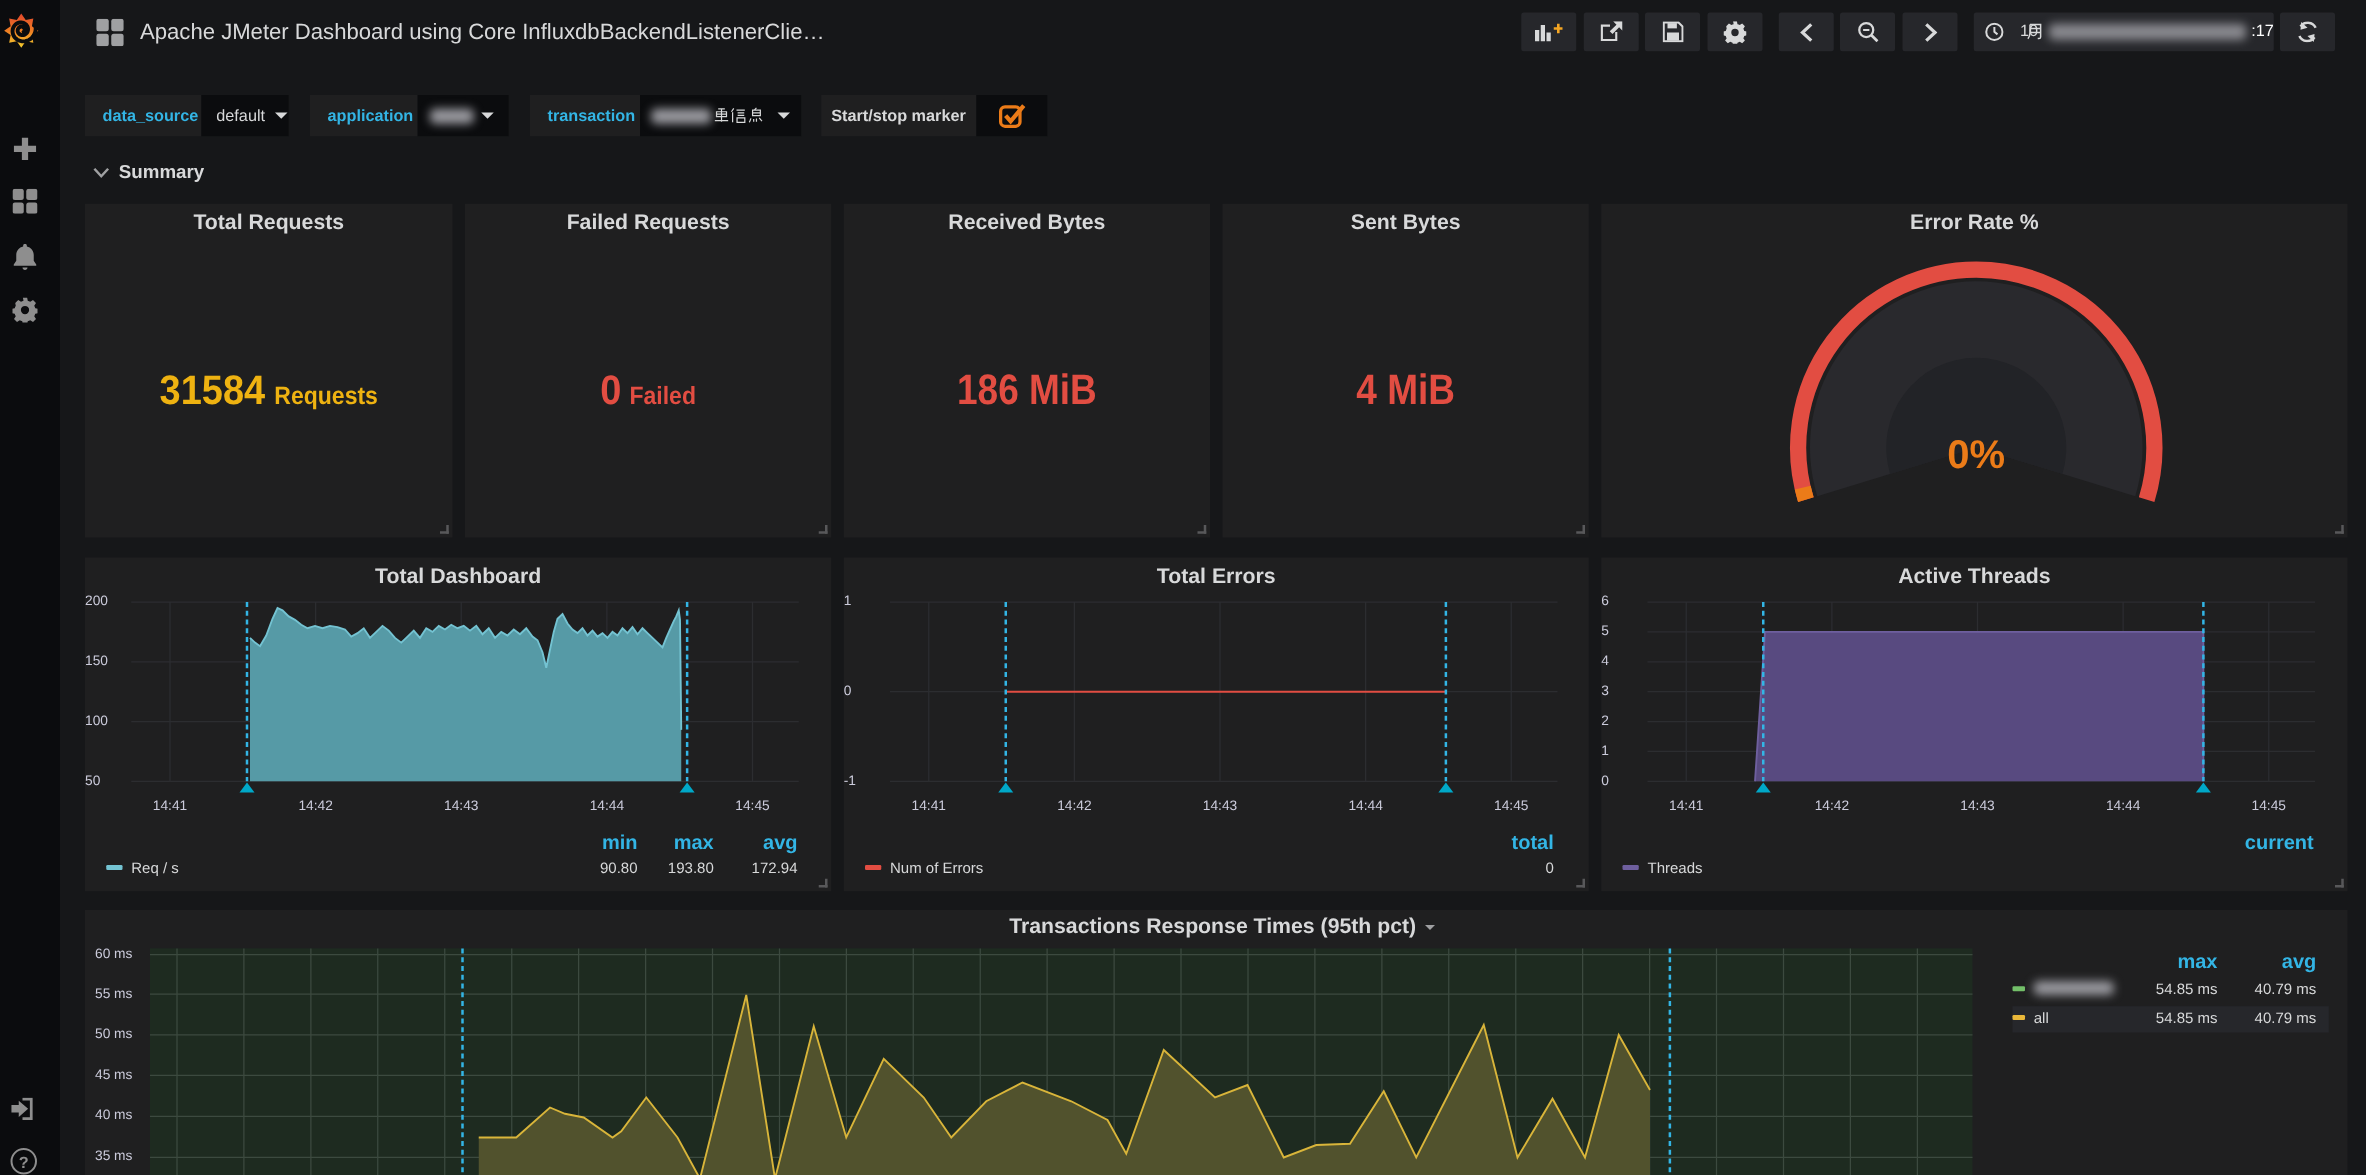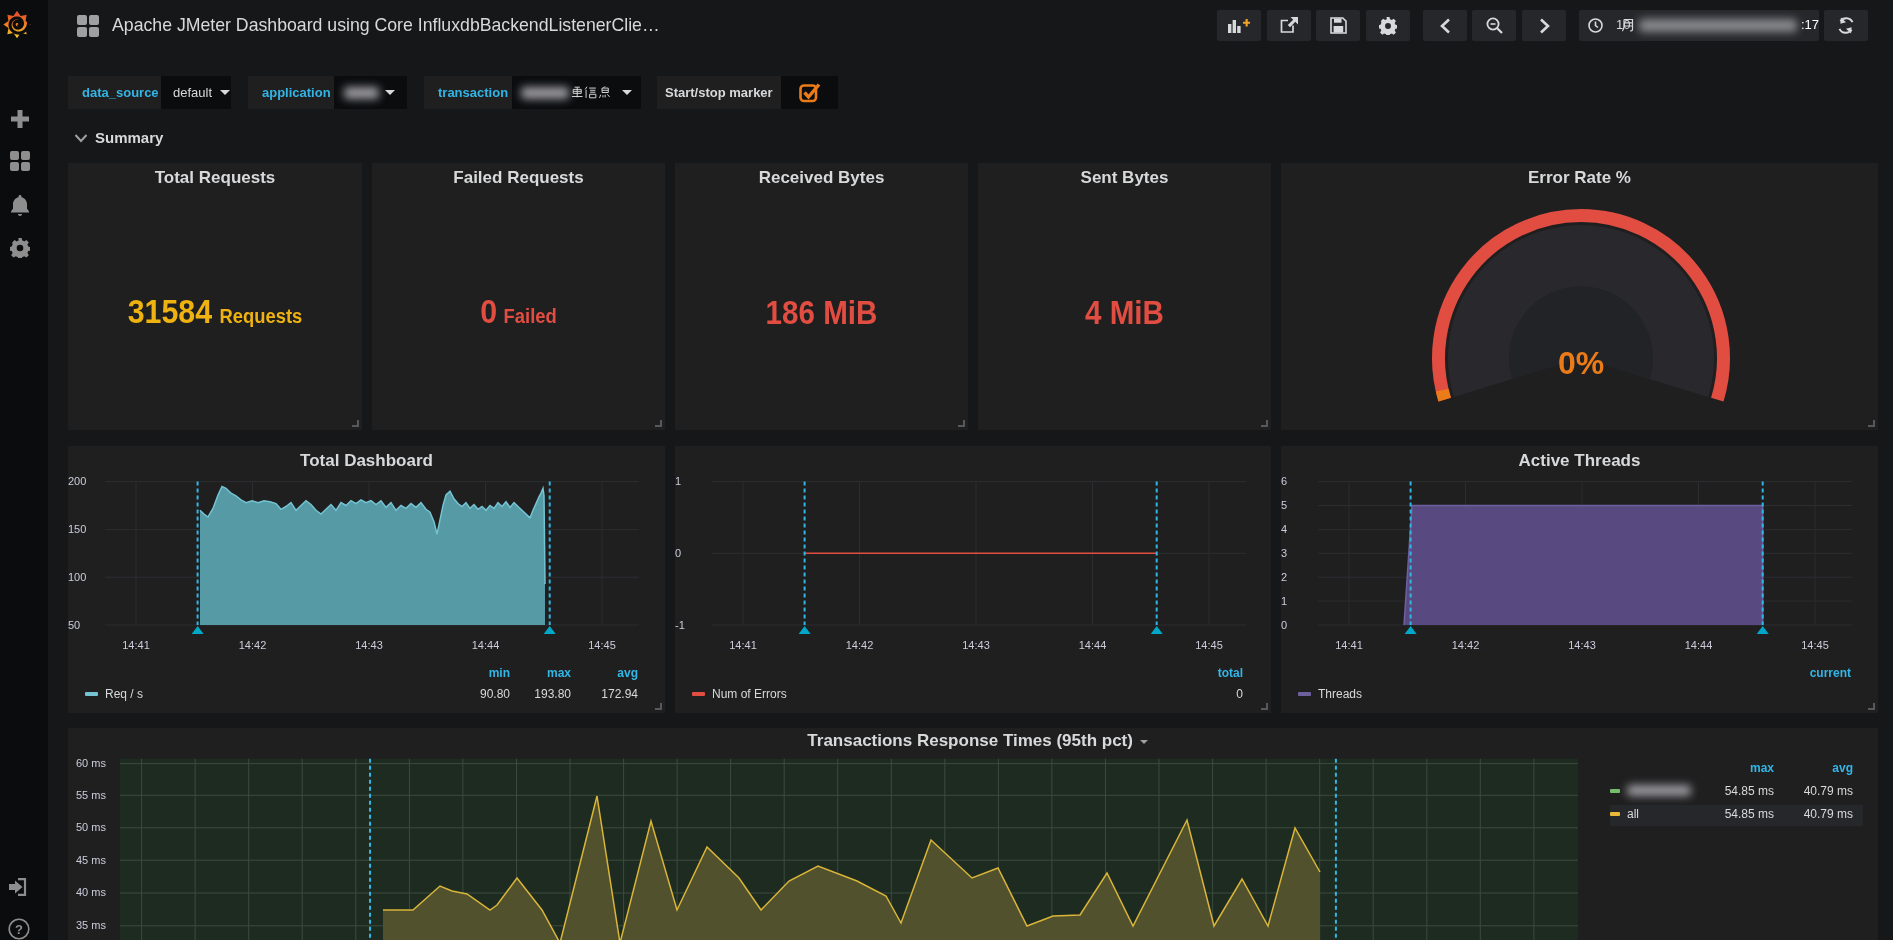--- a/index.html
+++ b/index.html
@@ -6,21 +6,21 @@
 .abs { position:absolute; }
 #sidebar { position:absolute; left:0; top:0; width:48px; height:940px; background:#0b0c0e; }
 #header { position:absolute; left:48px; top:0; width:1845px; height:52px; }
 .navbtn { position:absolute; top:10px; width:44px; height:31px; background:#26272b;
   border-radius:2px; display:flex; align-items:center; justify-content:center; }
 .panel { position:absolute; background:#1f1f20; }
 .ptitle { position:absolute; top:5px; left:0; right:0; text-align:center; color:#d8d9da;
   font-size:17px; font-weight:bold; }
 .yl { position:absolute; color:#ccccdc; font-size:11px; text-align:left; width:30px; }
 .xl { position:absolute; color:#ccccdc; font-size:11px; text-align:center; width:60px; top:193px; }
-.lgd-h { position:absolute; color:#33b5e5; font-size:12px; font-weight:bold; text-align:right; }
+.lgd-h { position:absolute; color:#33b5e5; font-size:16px; font-weight:bold; text-align:right; }
 .lgd-v { position:absolute; color:#d8d9da; font-size:12px; text-align:right; }
 .lgd-s { position:absolute; color:#d8d9da; font-size:12px; }
 .dash { display:inline-block; width:13px; height:4px; border-radius:1px; vertical-align:2px; margin-right:7px; }
 .corner { position:absolute; right:3px; bottom:3px; width:7px; height:7px;
   border-right:2px solid #58585a; border-bottom:2px solid #58585a; }
 .vargroup { position:absolute; top:76px; height:33px; background:#1f1f20; display:flex; }
 .varlabel { padding:0 14px; display:flex; align-items:center; color:#33b5e5;
   font-size:13px; font-weight:bold; }
 .varval { padding:0 12px; display:flex; align-items:center; color:#d8d9da;
   font-size:13px; background:#0b0c0e; }
@@ -254,20 +254,21 @@
   <div class="lgd-h" style="top:220px;right:94px;width:60px;">max</div>
   <div class="lgd-h" style="top:220px;right:27px;width:60px;">avg</div>
   <div class="lgd-v" style="top:241px;right:155px;width:70px;">90.80</div>
   <div class="lgd-v" style="top:241px;right:94px;width:70px;">193.80</div>
   <div class="lgd-v" style="top:241px;right:27px;width:70px;">172.94</div>
   <div class="lgd-s" style="left:17px;top:241px;"><span class="dash" style="background:#74c3d2"></span>Req / s</div>
   <div class="corner"></div>
 </div>
 
 <div class="panel" style="left:675px;top:446px;width:596px;height:267px;">
+  <div class="ptitle">Total Errors</div>
   <svg class="abs" style="left:0;top:0" width="596" height="267" viewBox="0 0 596 267">
     <line x1="37" y1="35.6" x2="571" y2="35.6" stroke="#2c2d30" stroke-width="1"></line>
 <line x1="37" y1="107.3" x2="571" y2="107.3" stroke="#2c2d30" stroke-width="1"></line>
 <line x1="37" y1="179.0" x2="571" y2="179.0" stroke="#2c2d30" stroke-width="1"></line>
 <line x1="68" y1="35.6" x2="68" y2="179.0" stroke="#2c2d30" stroke-width="1"></line>
 <line x1="184.5" y1="35.6" x2="184.5" y2="179.0" stroke="#2c2d30" stroke-width="1"></line>
 <line x1="301" y1="35.6" x2="301" y2="179.0" stroke="#2c2d30" stroke-width="1"></line>
 <line x1="417.5" y1="35.6" x2="417.5" y2="179.0" stroke="#2c2d30" stroke-width="1"></line>
 <line x1="534" y1="35.6" x2="534" y2="179.0" stroke="#2c2d30" stroke-width="1"></line>
     <line x1="129.6" y1="107.3" x2="481.7" y2="107.3" stroke="#e24d42" stroke-width="1.6"></line>

